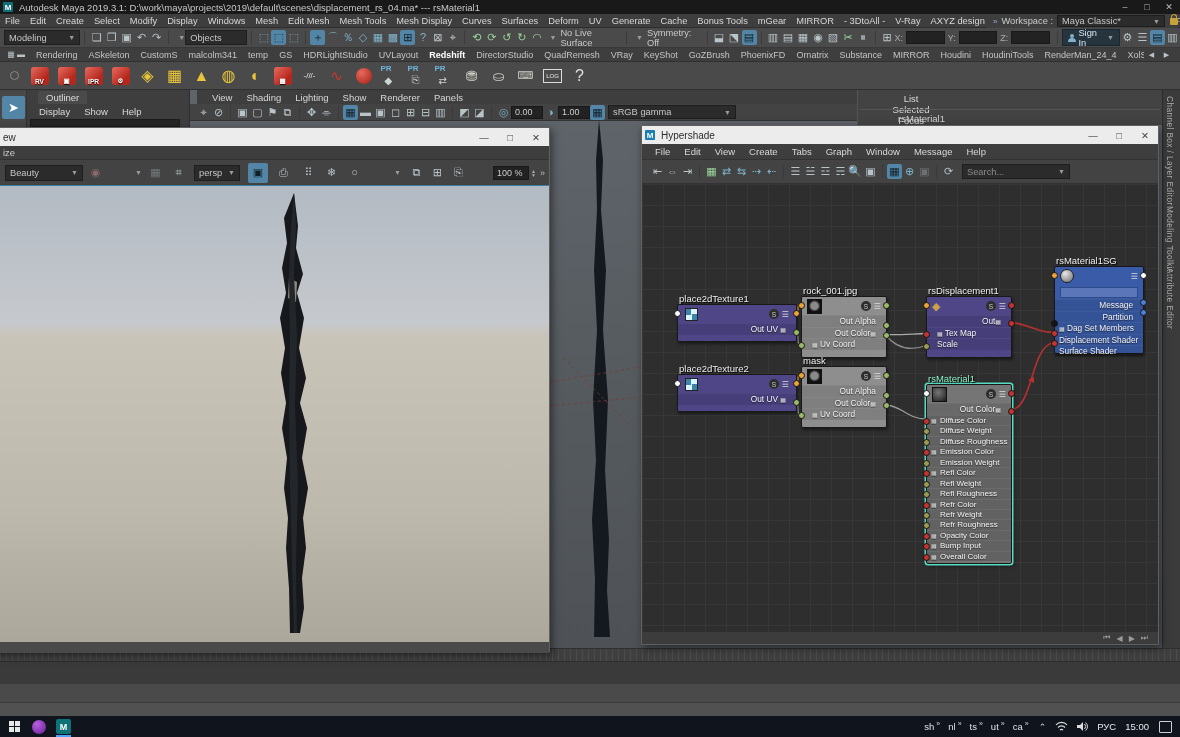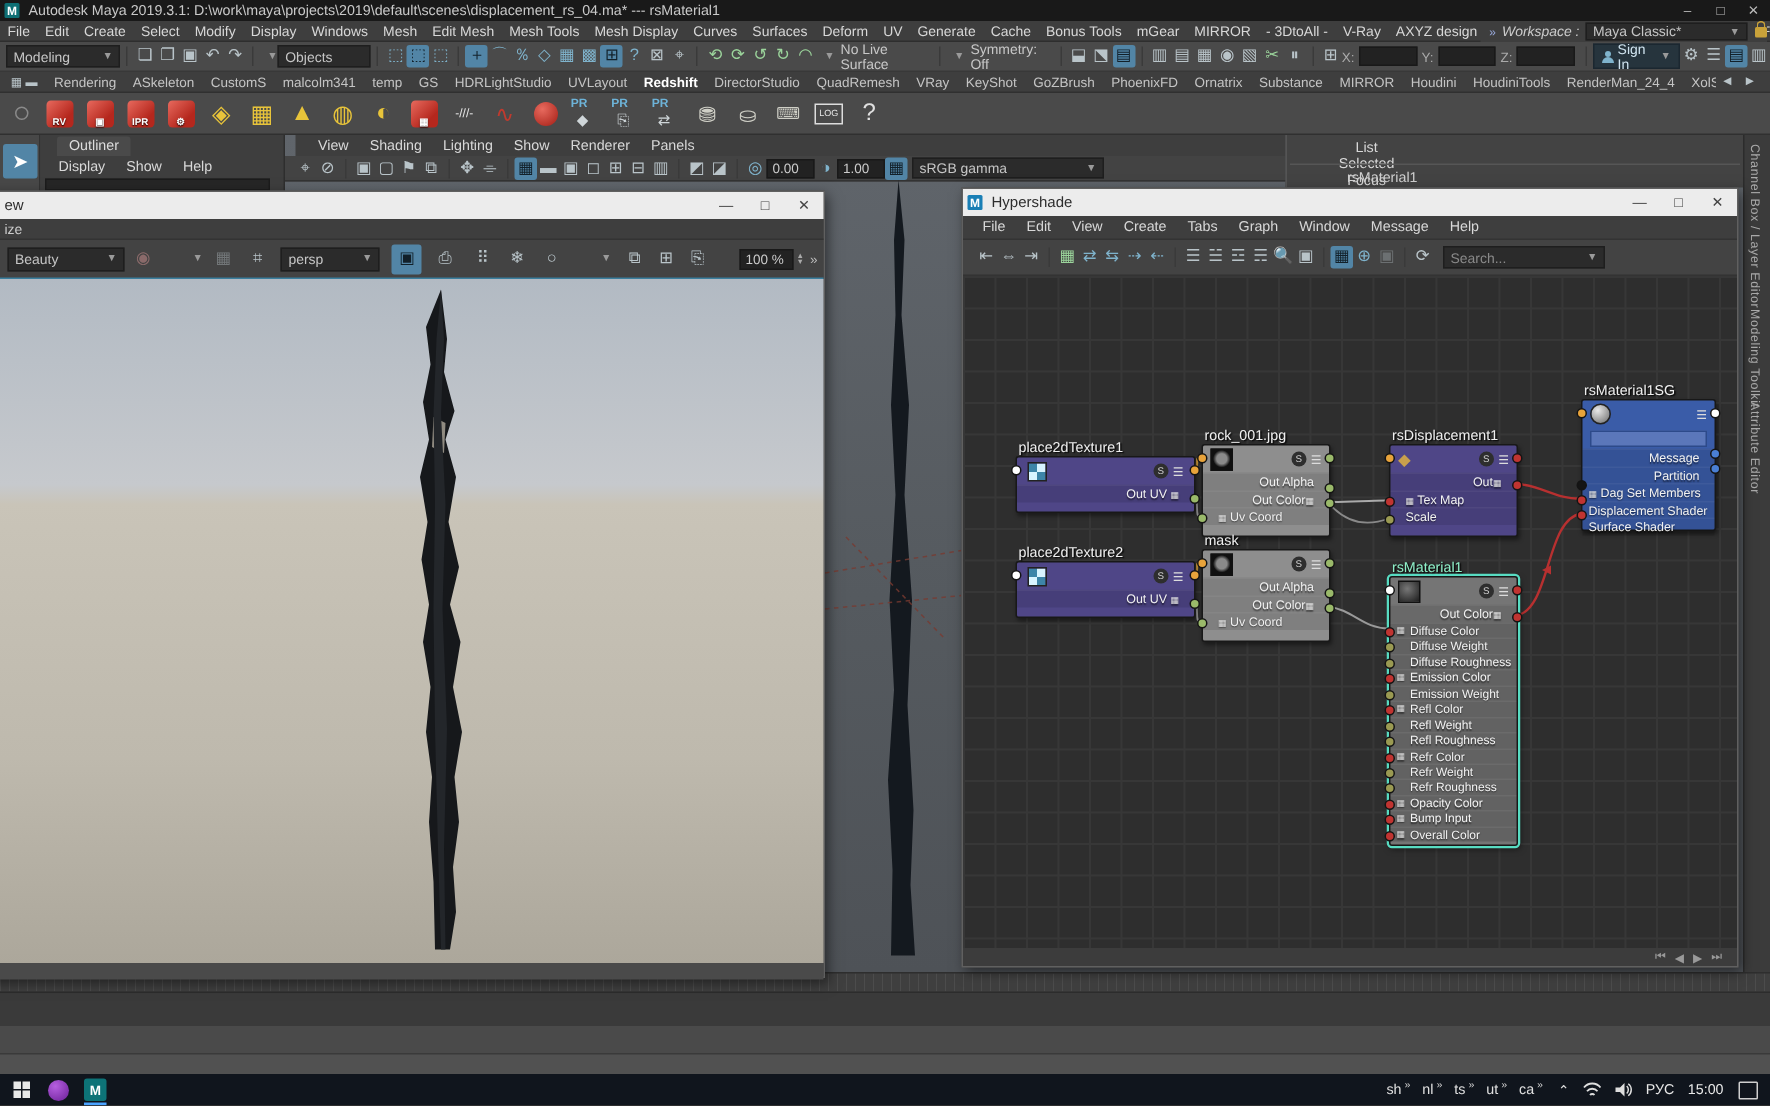--- a/index.html
+++ b/index.html
@@ -184,21 +184,21 @@
       <span class="mi">- 3DtoAll -</span>
       <span class="mi">V-Ray</span>
       <span class="mi">AXYZ design</span>
       <span class="mi">Ziva</span>
       <span class="mi">Ziva Tools</span>
       <span class="mi">Ziva Transfer</span>
       <span class="mi">Phoenix FD</span>
     </div>
   <div class="w fx wsgroup" style="background:#3e3e3e;padding-left:6px;">
     <span style="color:#9ad;font-size:8px;margin-right:4px;">»</span>
-    <span style="font-size:9.3px;font-style:italic;">Workspace :</span>
+    <span style="font-size:9.3px;">Workspace :</span>
     <span class="combo" style="width:108px;height:12px;margin-left:4px;">
       <span>Maya Classic*</span>
         <span class="arw">▼</span>
     </span>
     <span class="lockicn"></span>
   </div>
 
   <div class="w fx statusline">
     <span class="combo" style="width:86px;height:15px;margin-left:4px;">
       <span>Modeling</span>
@@ -471,21 +471,21 @@
     </div>
     <div class="rv-toolbar">
       <span class="combo" style="width:78px;height:16px;margin-left:14px;">
         <span>Beauty</span>
           <span class="arw">▼</span>
       </span>
       <span class="icn" style="margin-left:5px;color:#8a6a6a;">◉</span>
       <span class="arw">▼</span>
       <span class="icn" style="opacity:.4;margin-left:6px;">▦</span>
       <span class="icn" style="margin-left:8px;">⌗</span>
-      <span class="combo" style="width:66px;height:16px;margin-left:8px;">
+      <span class="combo" style="width:46px;height:16px;margin-left:8px;">
         <span>persp</span>
           <span class="arw">▼</span>
       </span>
       <span class="icn hl" style="width:20px;height:20px;margin-left:8px;">▣</span>
       <span class="icn" style="margin-left:8px;">⎙</span>
       <span class="icn" style="margin-left:10px;">⠿</span>
       <span class="icn" style="margin-left:8px;">❄</span>
       <span class="icn" style="margin-left:8px;">○</span>
       <span class="arw">▼</span>
       <span class="icn" style="margin-left:8px;">⧉</span>

